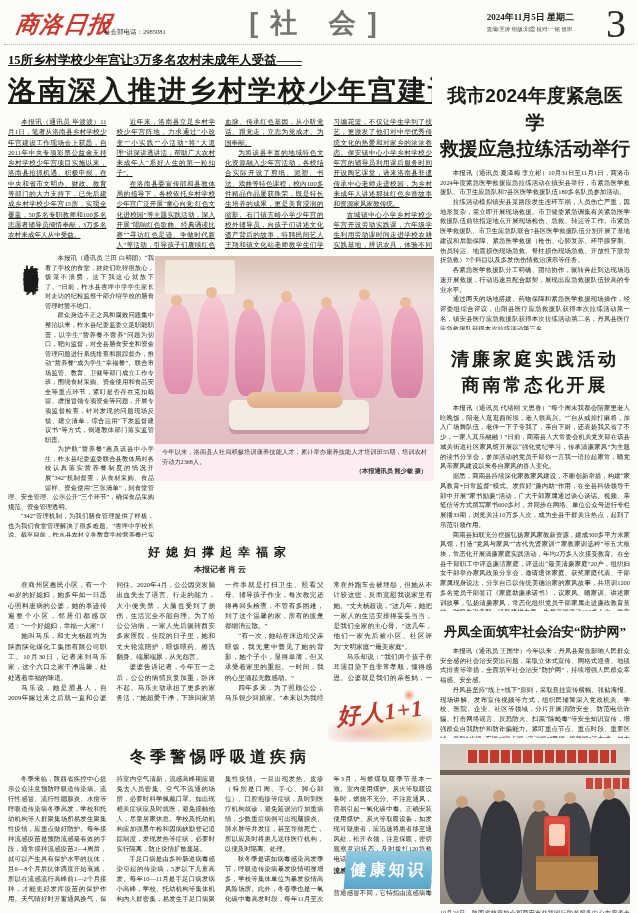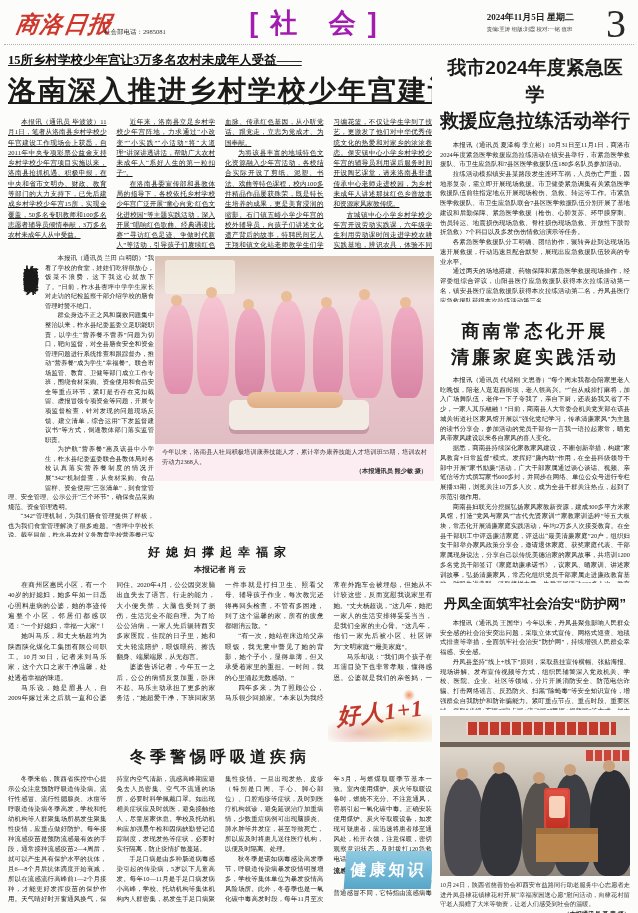--- a/index.html
+++ b/index.html
@@ -5,21 +5,21 @@
   html,body{margin:0;padding:0;background:#e9e8e4;}
   .page{position:relative;width:638px;height:913px;margin:0 auto;background:#fcfcfa;
         color:#1b1b1b;font-family:"Liberation Serif",serif;overflow:hidden;}
   
   .hdr{position:absolute;left:0;top:0;width:638px;height:46px;}
   .hdr-rule{position:absolute;left:4px;right:4px;top:44px;border-top:1px dotted #b0afa8;}
   .masthead{position:absolute;left:16px;top:9px;font-size:23px;font-weight:bold;font-style:italic;
             color:#cf372c;transform:skewX(-8deg);letter-spacing:1px;}
   .masthead-sub{position:absolute;left:104px;top:28px;font-size:6.5px;color:#333;}
   .section-name{position:absolute;left:50%;top:5px;transform:translateX(-50%);
-            font-size:27px;color:#a21caf;letter-spacing:12px;font-weight:bold;
+            font-size:27px;color:#737373;letter-spacing:12px;font-weight:bold;
             font-family:"Liberation Sans",sans-serif;white-space:nowrap;}
   .dateblock{position:absolute;right:64px;top:11px;text-align:left;}
   .dateline{font-size:9px;font-weight:bold;color:#222;}
   .credits{font-size:5.5px;color:#444;margin-top:2px;}
   .pagenum{position:absolute;right:12px;top:0px;font-size:40px;color:#2a2a2a;
            font-family:"Liberation Serif",serif;}
   
   .body-text{font-size:6.6px;line-height:1.56;text-align:justify;color:#222;}
   .body-text p, .cols p{text-indent:2em;margin:0;}
   
@@ -83,25 +83,25 @@
       font-family:"Liberation Sans",sans-serif;}
   .wt-body{column-count:4;column-gap:10px;height:132px;overflow:hidden;font-size:6.4px;}
   .wt-sub{font-size:6.8px;font-weight:bold;margin:2px 0;text-indent:0;}
   .health-badge{position:absolute;left:337px;top:104px;width:87px;height:38px;
       background:linear-gradient(180deg,#8fcbe2 0%,#56a6c9 100%);color:#fff;
       display:flex;align-items:center;justify-content:center;font-size:16px;font-weight:bold;
       letter-spacing:3px;transform:skewX(-4deg);font-family:"Liberation Sans",sans-serif;}
   
   .rightcol{position:absolute;left:440px;top:55px;width:190px;height:858px;overflow:hidden;}
   .r-title{font-size:19px;font-weight:900;text-align:center;line-height:1.4;
-      font-family:"Liberation Sans",sans-serif;}
+      font-family:"Liberation Sans",sans-serif;margin-top:28px;}
   .r-title2{font-size:18px;font-weight:900;text-align:center;line-height:1.45;letter-spacing:3px;
       font-family:"Liberation Sans",sans-serif;margin-top:16px;}
   .r-title3{font-size:13px;font-weight:900;text-align:center;margin-top:12px;
-      font-family:Liberation Sans, sans-serif;white-space:nowrap;}
+      font-family:Liberation Serif, serif;white-space:nowrap;}
   .r-body{font-size:6.4px;line-height:1.52;text-align:justify;margin-top:5px;overflow:hidden;}
   .r1{height:162px;}  .r2{height:208px;}  .r3{height:92px;}
   
   .photo2{position:relative;margin-top:6px;height:160px;overflow:hidden;
       background:linear-gradient(180deg,#d3cabf 0%,#ddd5ca 22%,#b7afa4 55%,#8e867c 100%);}
   .p2-roof{position:absolute;left:0;top:26px;width:100%;height:5px;background:#6f6257;}
   .p2-banner{position:absolute;left:26px;top:6px;width:150px;height:13px;background:#c23a2c;
       background-image:repeating-linear-gradient(90deg,rgba(255,255,255,.75) 0 2px,rgba(255,255,255,0) 2px 11px);}
   .p2-banner2{position:absolute;right:0px;top:34px;width:46px;height:11px;background:#c9473a;
       background-image:repeating-linear-gradient(90deg,rgba(255,255,255,.7) 0 2px,rgba(255,255,255,0) 2px 9px);}
@@ -220,22 +220,22 @@
       <div>救援应急拉练活动举行</div>
     </div>
     <div class="r-body r1 cols">
         <p>本报讯（通讯员 夏泽梅 李立彬）10月31日至11月1日，商洛市2024年度紧急医学救援应急拉练活动在镇安县举行，市紧急医学救援队、市卫生应急队和7县区医学救援队伍180多名队员参加活动。</p>
         <p>拉练活动模拟镇安县某路段发生连环车祸，人员伤亡严重，因地形复杂，需立即开展现场救援。市卫健委紧急调集有关紧急医学救援队伍前往指定地点开展现场检伤、急救、转运等工作。市紧急医学救援队、市卫生应急队联合7县区医学救援队伍分别开展了基地建设和后勤保障、紧急医学救援（枪伤、心肺复苏、环甲膜穿刺、伤员转运、地震损伤现场急救、脊柱损伤现场急救、开放性下肢骨折急救）7个科目以及多发伤伤情救治演示等任务。</p>
         <p>各紧急医学救援队分工明确、团结协作，辗转奔赴到达现场迅速开展救援，行动迅速且配合默契，展现出应急救援队伍较高的专业水平。</p>
         <p>通过两天的场地搭建、药物保障和紧急医学救援现场操作，经评委组综合评议，山阳县医疗应急救援队获得本次拉练活动第一名，镇安县医疗应急救援队获得本次拉练活动第二名，丹凤县医疗应急救援队获得本次拉练活动第三名。</p>
       </div>
 
     <div class="r-title2">
+      <div>清廉家庭实践活动</div>
       <div>商南常态化开展</div>
-      <div>清廉家庭实践活动</div>
     </div>
     <div class="r-body r2 cols">
         <p>本报讯（通讯员 代绪刚 文思香）“每个周末我都会陪家里老人吃晚饭，陪老人逛逛西街坝，老人很高兴。”“自从戒掉打麻将，加入广场舞队伍，老伴一下子夸我了，亲自下厨，还表扬我又省了不少，一家人其乐融融！”日前，商南县人大常委会机关党支部在该县城关街道社区家风馆开展以“强化党纪学习，传承清廉家风”为主题的读书分享会，参加活动的党员干部你一言我一语拉起家常，晒党风带家风建设以来各自家风的喜人变化。</p>
         <p>据悉，商南县持续深化家教家风建设，不断创新举措，构建“家风教育+日常监督”模式。发挥好“廉内助”作用，在全县科级领导干部中开展“家书励廉”活动，广大干部家属通过谈心谈话、视频、亲笔信等方式撰写家书600多封，并同步在网络、单位公众号进行专栏展播33期，浏览关注10万多人次，成为全县干群关注热点，起到了示范引领作用。</p>
         <p>商南县妇联充分挖掘弘扬家风家教新资源，建成300多平方米家风馆，打造“党风与家风”“古代先贤家训”“家教家训选粹”等五大板块，常态化开展清廉家庭实践活动，年均2万多人次接受教育。在全县干部职工中评选廉洁家庭，评选出“最美清廉家庭”20户，组织妇女干部举办家风政策分享会，邀请退休家庭、获奖家庭代表、干部家属现身说法，分享自己以传统美德治家的家风故事，共培训1200多名党员干部签订《家庭助廉承诺书》，议家风、晒家训、讲述家训故事，弘扬清廉家风，常态化组织党员干部家属走进廉政教育基地，对照先进典型、汲取榜样力量，先后开展活动300多人次，教育引导党员干部及家属用实际行动筑牢家庭“护廉网”。</p>
       </div>
 
     <div class="r-title3">丹凤全面筑牢社会治安“防护网”</div>
     <div class="r-body r3 cols">
         <p>本报讯（通讯员 王国华）今年以来，丹凤县聚焦影响人民群众安全感的社会治安突出问题，采取立体式宣传、网格式巡查、地毯式排查等举措，全面筑牢社会治安“防护网”，持续增强人民群众幸福感、安全感。</p>

